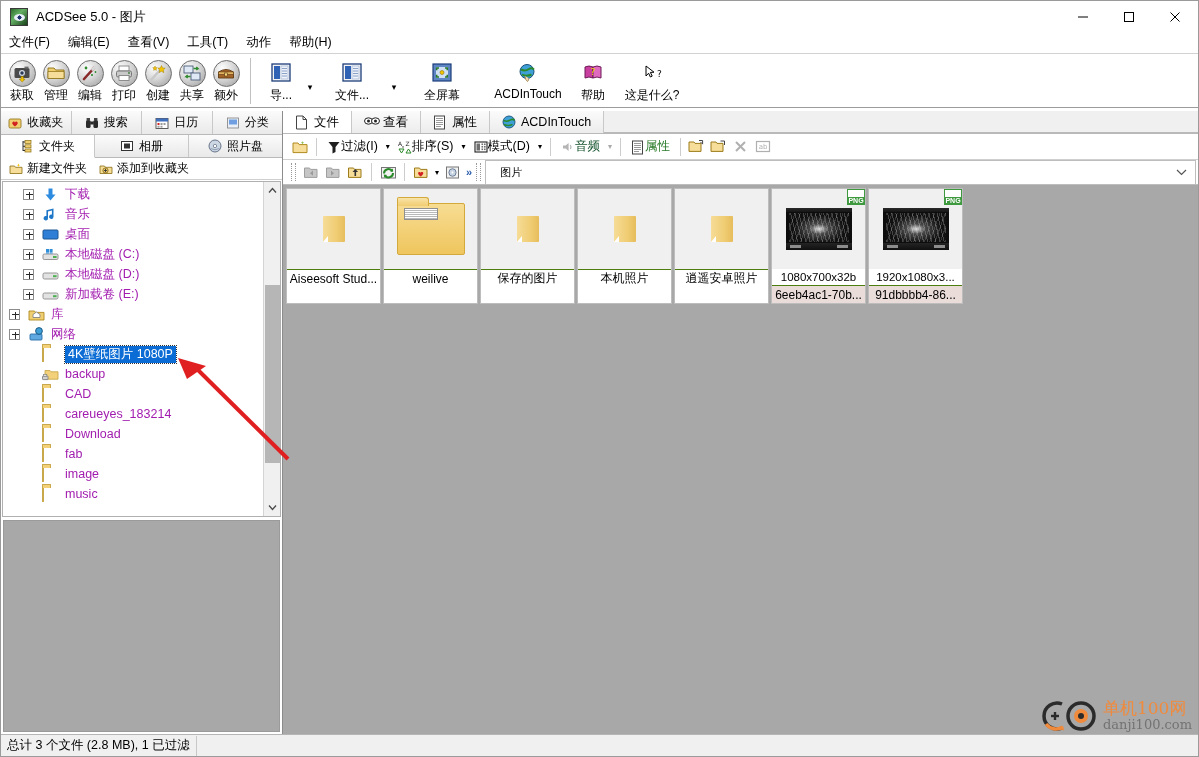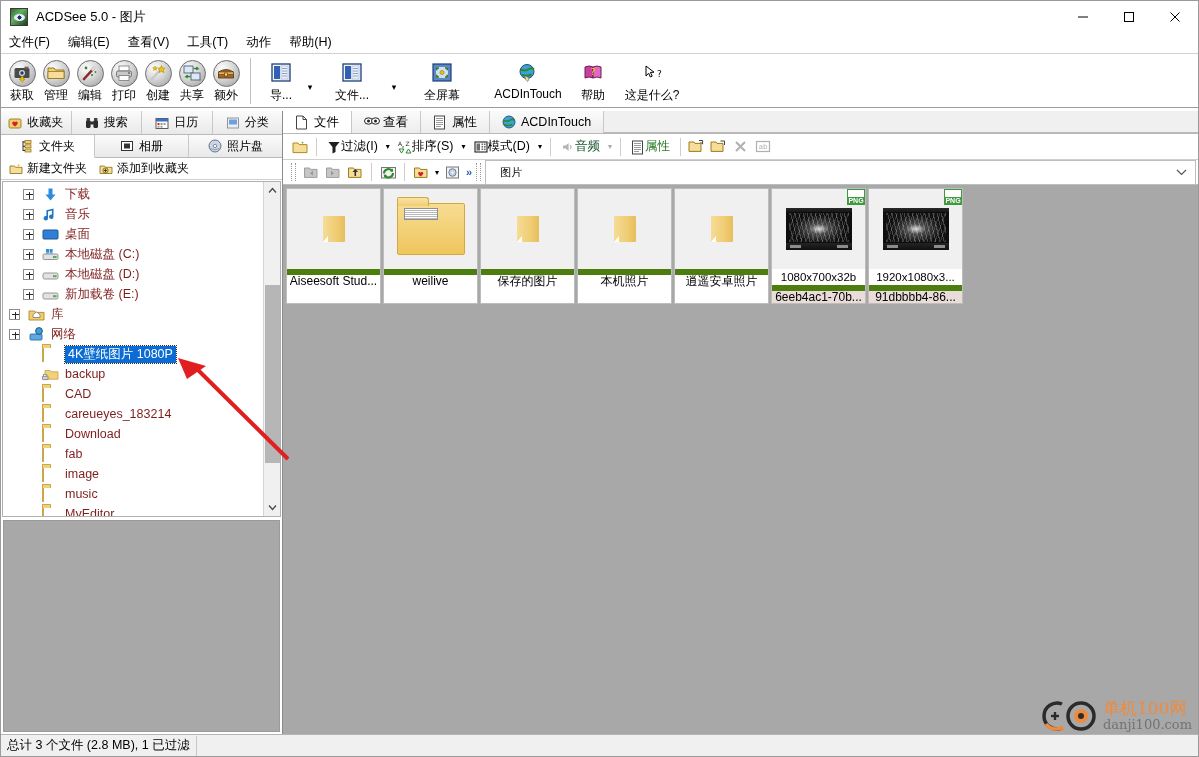--- a/index.html
+++ b/index.html
@@ -214,21 +214,21 @@
     position: relative; flex: none;
     margin-right: 2px;
   }
   .texp::before {
     content:""; position:absolute; left:2px; top:4.5px; width:7px; height:1px; background:#2b2b2b;
   }
   .texp::after {
     content:""; position:absolute; left:4.5px; top:2px; width:1px; height:7px; background:#2b2b2b;
   }
   .tico { width:17px; height:15px; margin-right:6px; flex:none; position:relative;}
-  .tlbl { color:#7f1d1d; }
+  .tlbl { color:#a21caf; }
   .trow.sel .tlbl {
     background: #0a6cd4; color:#fff; padding: 0 3px;
     outline: 1px dotted #333; outline-offset: 0px;
   }
   .folder-ico {
     width:16px;height:13px;
     background:#f3d07a;
     border:1px solid #c9a84c;
     border-radius:1px 2px 1px 1px;
     position:relative;
@@ -349,21 +349,21 @@
     height: 80px;
     background: #f0f0f0;
     display:flex; align-items:center; justify-content:center;
     position: relative;
   }
   .thumb-cap {
     height: 18px;
     display:flex;align-items:center;justify-content:center;
     font-size: 12px;
     background: #ffffff;
-    border-top: 6px solid #4d7c0f;
+    border-top: 1px solid #4d7c0f;
     white-space: nowrap; overflow: hidden;
     padding: 0 2px;
   }
   .thumb.image .thumb-cap { background:#eadcd9; }
   .thumb-dim {
     font-size: 11.5px;
     text-align:center;
     height: 16px; line-height: 16px;
     background:#fff;
     white-space:nowrap; overflow:hidden;
@@ -920,26 +920,20 @@
               <div style="width:20px;flex:none"></div>
               <div class="tdots" style="width:19px"></div>
               <span class="tico"><span class="folder-ico"></span></span>
               <span class="tlbl">image</span>
             </div>
             <div class="trow">
               <div style="width:20px;flex:none"></div>
               <div class="tdots" style="width:19px"></div>
               <span class="tico"><span class="folder-ico"></span></span>
               <span class="tlbl">music</span>
-            </div>
-            <div class="trow">
-              <div style="width:20px;flex:none"></div>
-              <div class="tdots" style="width:19px"></div>
-              <span class="tico"><span class="folder-ico"></span></span>
-              <span class="tlbl">MyEditor</span>
             </div>
           </div>
         <div class="vscroll">
           <div class="vs-btn">
             <svg width="9" height="7" viewBox="0 0 9 7">
                 <path d="M1 5.5 L4.5 1.5 L8 5.5" stroke="#4a4a4a" stroke-width="1.3" fill="none"></path>
               </svg>
           </div>
           <div class="vs-thumb" style="top:103px; height:178px;"></div>
           <div class="vs-btn bottom">

